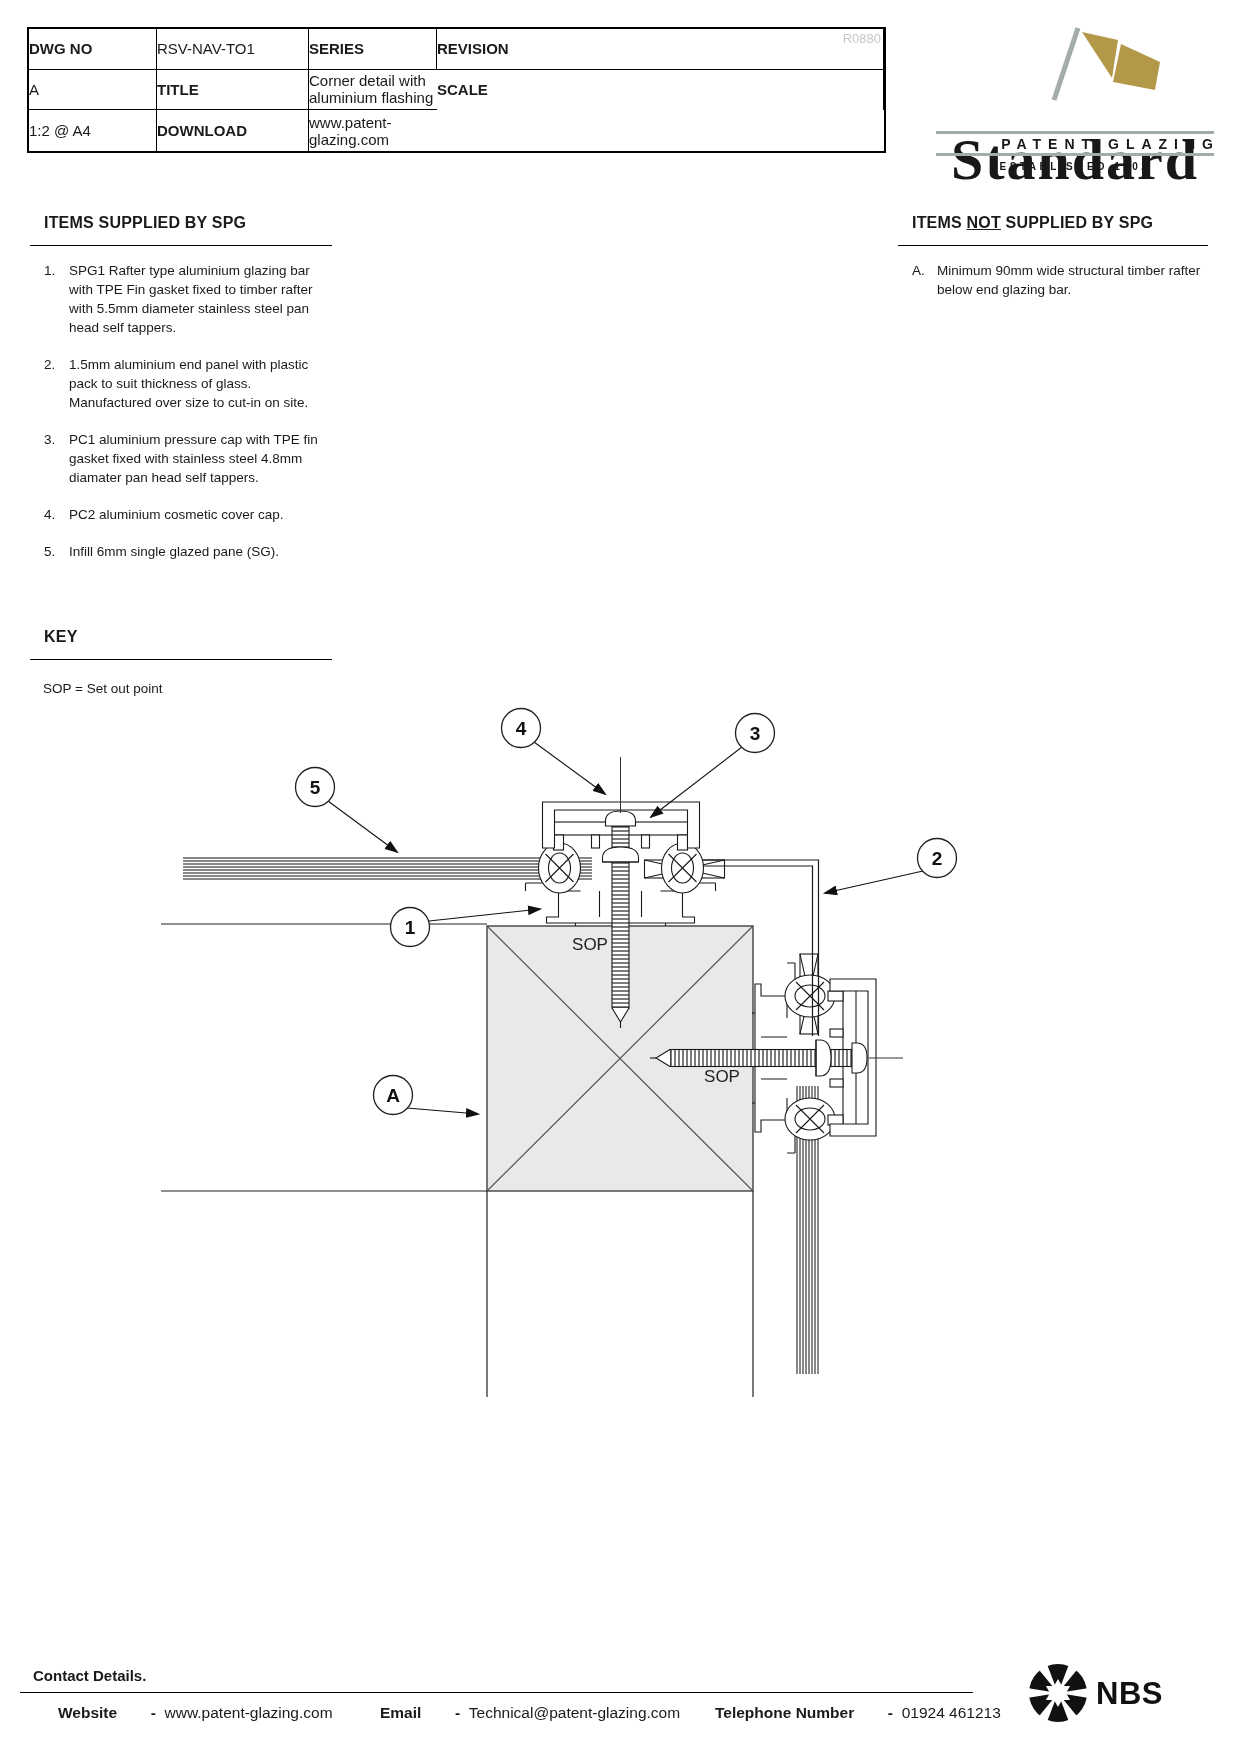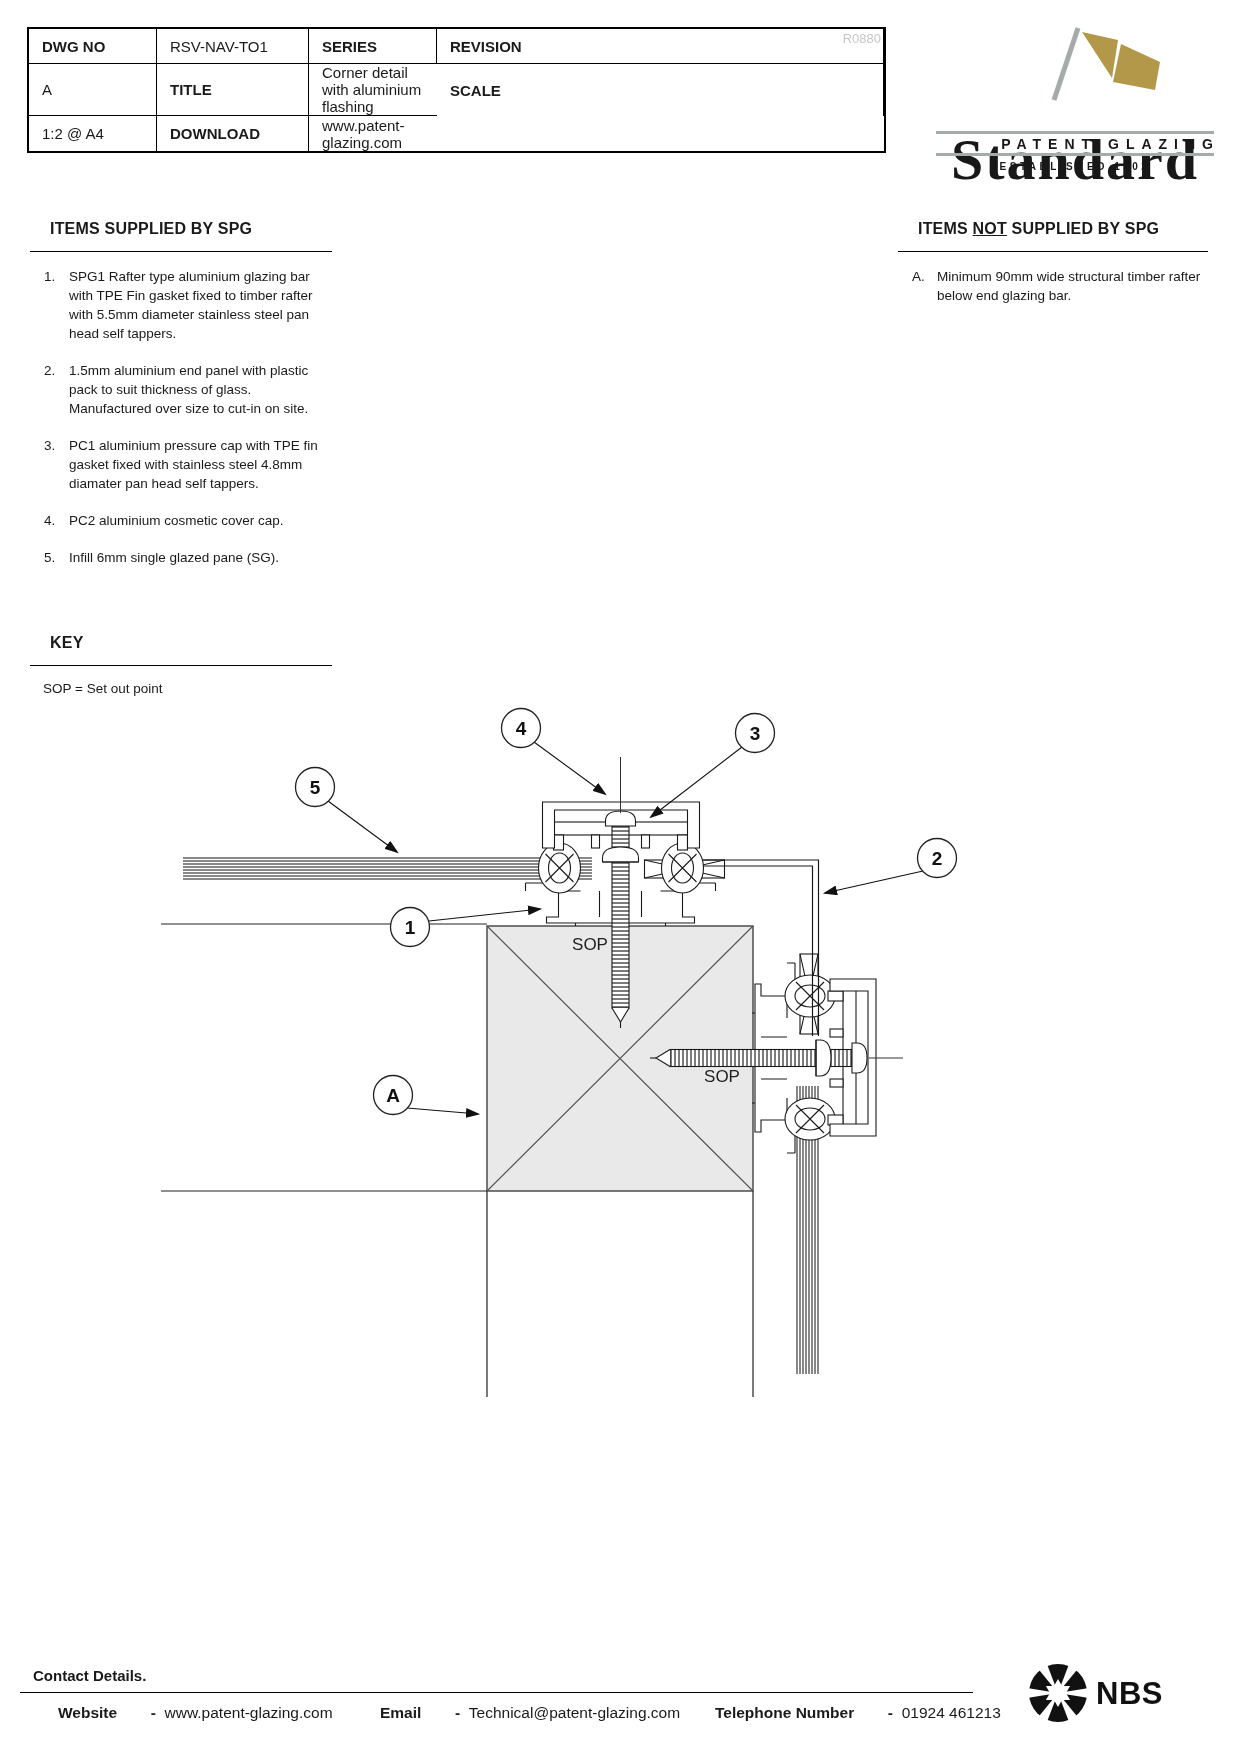--- a/index.html
+++ b/index.html
@@ -3,46 +3,46 @@
 <meta charset="utf-8">
 <style>
   html,body{margin:0;padding:0;background:#fff;}
   .page{position:relative;width:1240px;height:1754px;background:#fff;overflow:hidden;
         font-family:"Liberation Sans",sans-serif;color:#1a1a1a;}
   
   .titleblock{position:absolute;left:27px;top:27px;width:859px;height:126px;
     border:2px solid #000;display:grid;grid-template-columns:128px 152px 128px 1fr;
     grid-template-rows:repeat(3,1fr);box-sizing:border-box;}
   .tb-cell{border-right:1.5px solid #000;border-bottom:1.5px solid #000;
-    display:flex;align-items:center;padding-left:13px;font-size:15px;box-sizing:border-box;}
+    display:flex;align-items:center;padding-left:0;font-size:15px;box-sizing:border-box;}
   .tb-cell.last-col{border-right:none;}
   .tb-cell.last-row{border-bottom:none;}
   .tb-label{font-weight:bold;}
   .ref-code{position:absolute;left:791px;top:31px;width:90px;text-align:right;
     font-size:13px;color:#c6c6c6;}
   
   .logo{position:absolute;left:930px;top:22px;width:290px;height:152px;}
   .logo-flag{position:absolute;left:112px;top:2px;}
   .logo-name{position:absolute;left:0;top:58px;width:290px;text-align:center;
     font-family:"Liberation Serif",serif;font-weight:600;font-size:58px;letter-spacing:2px;color:#181818;margin-top:46px;}
   .logo-bar{position:absolute;left:6px;width:278px;height:3px;background:#a3abab;}
   .logo-sub{position:absolute;left:0;top:114px;width:290px;text-align:right;
     font-size:14px;font-weight:bold;letter-spacing:7px;color:#181818;}
   .logo-est{position:absolute;left:0;top:139px;width:290px;text-align:center;
     font-size:10px;font-weight:bold;letter-spacing:3.5px;color:#181818;}
   
   .sec{position:absolute;}
-  .sec h2{margin:6px;font-size:16px;font-weight:bold;padding-left:14px;letter-spacing:.2px;}
+  .sec h2{margin:0;font-size:16px;font-weight:bold;padding-left:14px;letter-spacing:.2px;}
   .sec .rule{height:0;border-bottom:1.5px solid #000;margin-top:13px;}
   .sec .u{text-decoration:underline;}
   .items{list-style:none;margin:15px 0 0 0;padding:0;font-size:13.5px;line-height:19px;}
   .items li{display:flex;margin-bottom:18px;}
   .items .num{flex:0 0 25px;padding-left:14px;box-sizing:content-box;}
   .items .txt{width:283px;}
-  .keytext{margin-top:15px;font-size:13.5px;padding-left:13px;}
+  .keytext{margin-top:21px;font-size:13.5px;padding-left:13px;}
   
   .drawing{position:absolute;left:140px;top:700px;}
   
   .f-title{position:absolute;left:33px;top:1667px;font-size:15px;font-weight:bold;}
   .f-rule{position:absolute;left:20px;top:1692px;width:953px;border-bottom:1.5px solid #000;}
   .f-row{position:absolute;top:1704px;font-size:15.5px;}
   .f-row b{font-weight:bold;margin-left:25px;}
   .f-web{left:33px;} .f-email{left:355px;} .f-phone{left:690px;}
   .nbs{position:absolute;left:1026px;top:1661px;}
   .nbs-text{position:absolute;left:1096px;top:1676px;font-size:31px;font-weight:bold;

